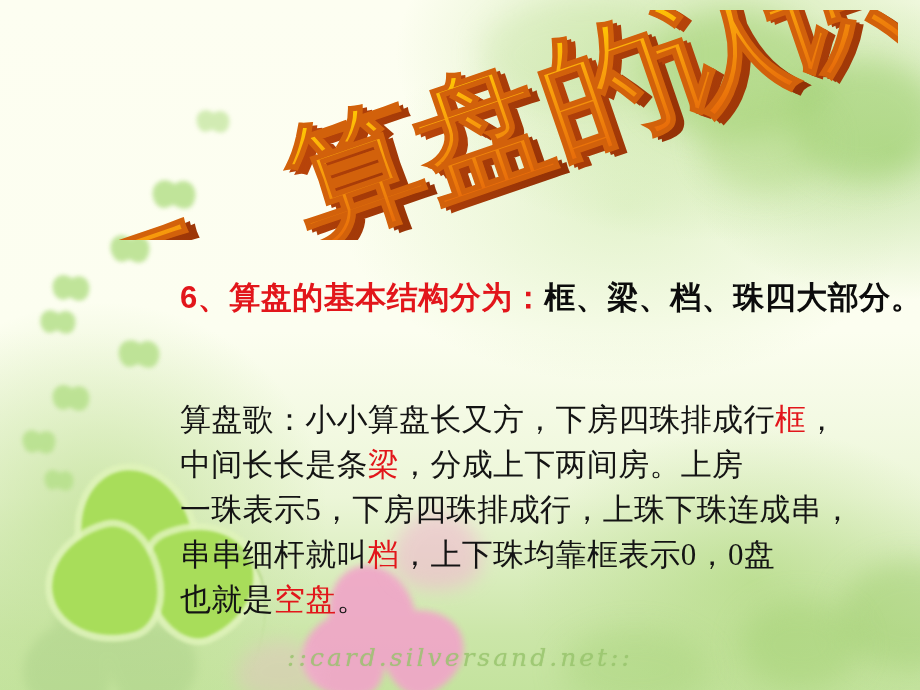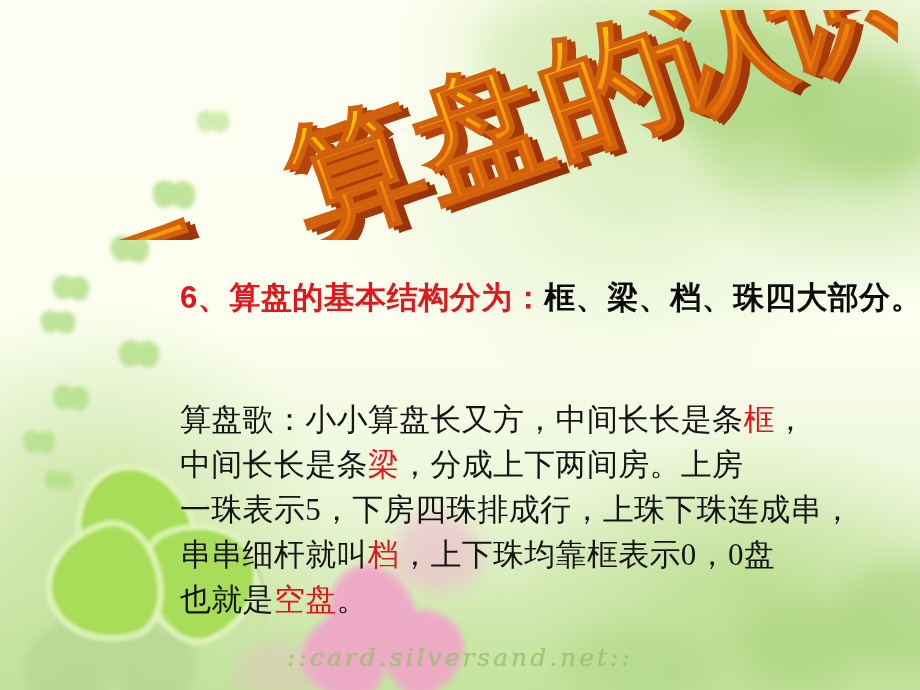--- a/index.html
+++ b/index.html
@@ -306,21 +306,21 @@
         <text x="638" y="170">认</text>
         <text x="758" y="170">识</text>
       </g>
     </g>
   </svg>
 
   <div class="body-block">
     <div class="para1"><span class="red">6、算盘的基本结构分为：</span><span class="black">框、梁、档、珠四大部分。</span></div>
   </div>
 
-  <div class="poem" id="poem-host"><span>算盘歌：小小算盘长又方，中间长长是条</span><span class="red">框</span><span>，
+  <div class="poem" id="poem-host"><span>算盘歌：小小算盘长又方，下房四珠排成行</span><span class="red">框</span><span>，
 中间长长是条</span><span class="red">梁</span><span>，分成上下两间房。上房
 一珠表示5，下房四珠排成行，上珠下珠连成串，
 串串细杆就叫</span><span class="red">档</span><span>，上下珠均靠框表示0，0盘
 也就是</span><span class="red">空盘</span><span>。</span></div>
 
   <div id="watermark">::card.silversand.net::</div>
 
 </div>
 
 </body></html>

